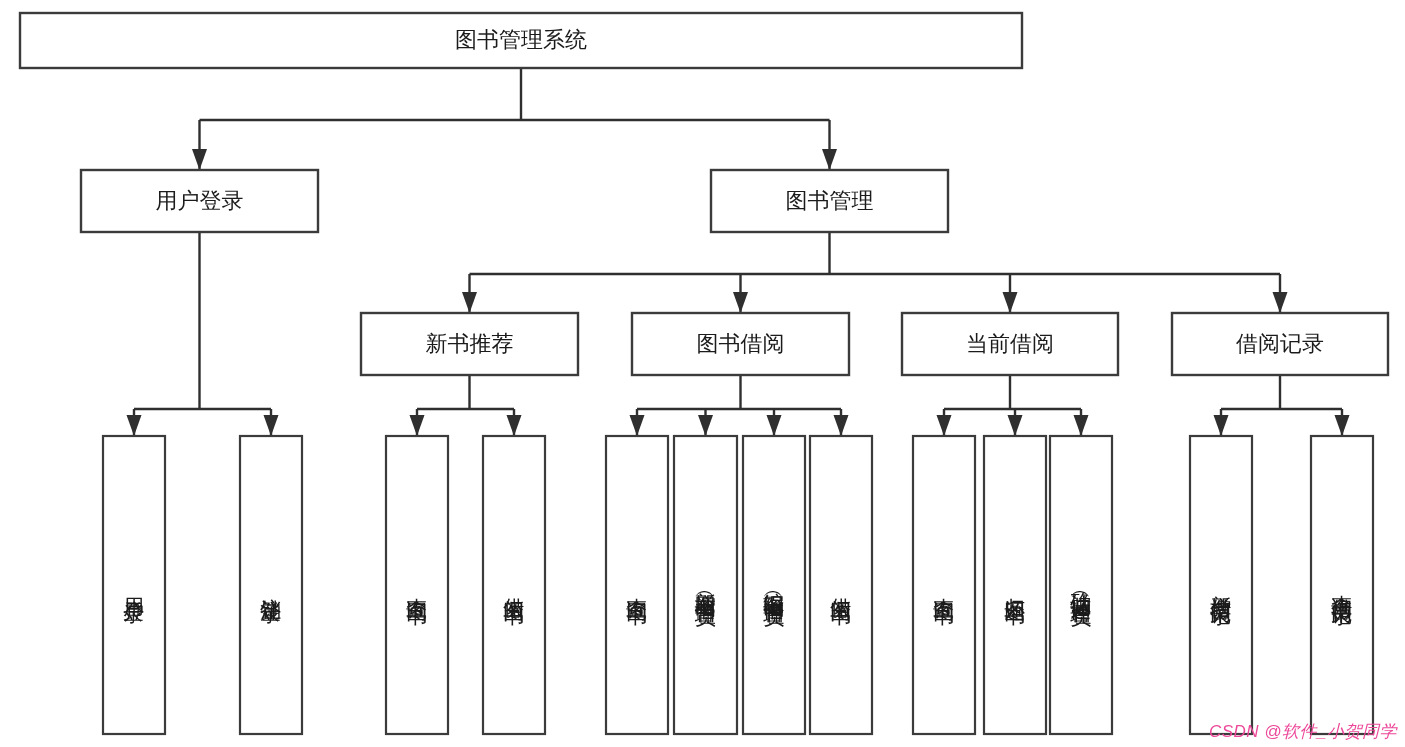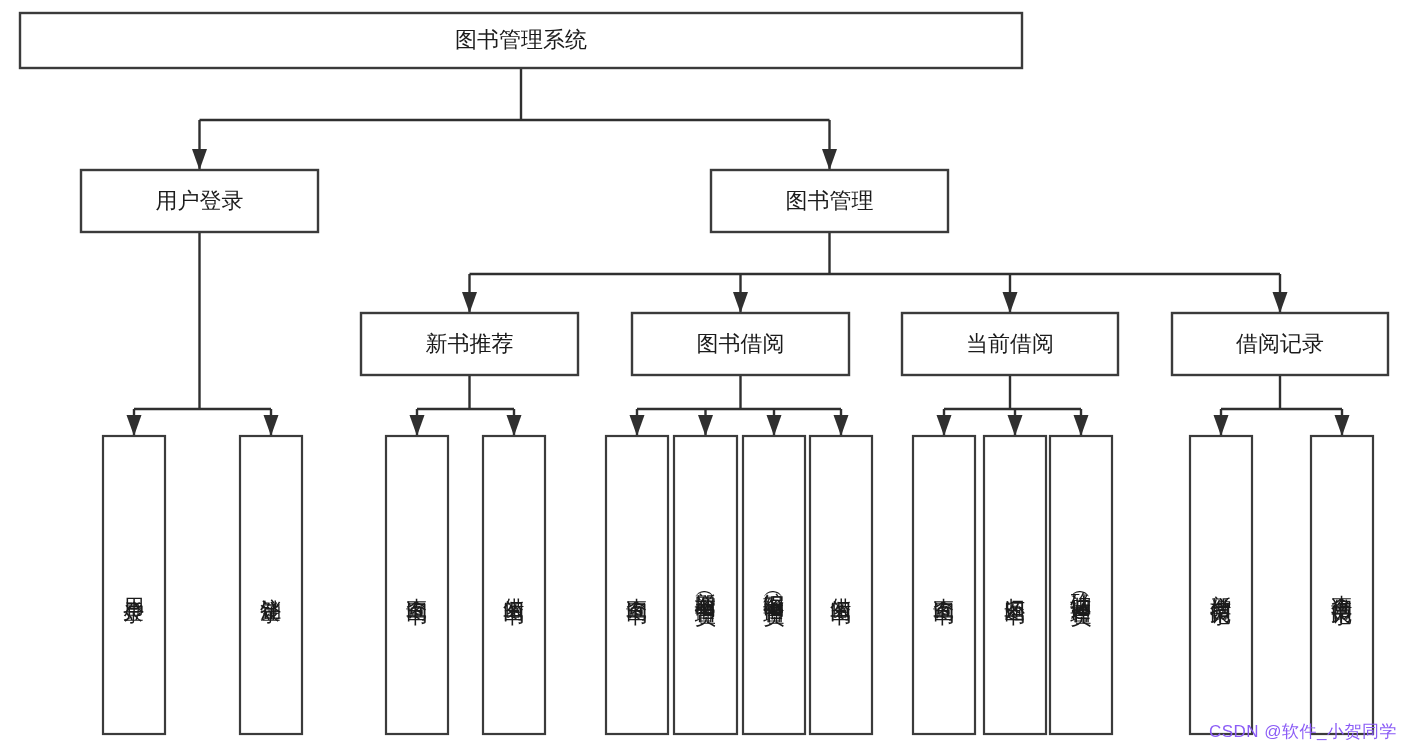--- a/index.html
+++ b/index.html
@@ -70,23 +70,24 @@
     letter-spacing: 2.2px;
     color: #1b1b1b;
     white-space: nowrap;
   }
   .watermark {
     position: absolute;
     right: 8px;
     bottom: 4px;
     font-family: "Liberation Sans", "DejaVu Sans", sans-serif;
     font-size: 17px;
-    color: #8b5cf6;
+    color: #ec4899;
     letter-spacing: 0.5px;
     white-space: nowrap;
+    font-style: italic;
   }
 </style>
 </head>
 <body>
 
 <div id="diagram-root">
 
   <svg id="flow-svg" viewBox="0 0 1405 747">
     <g id="connector-layer">
         <line x1="521" y1="68" x2="521" y2="120" class="connector"></line>

